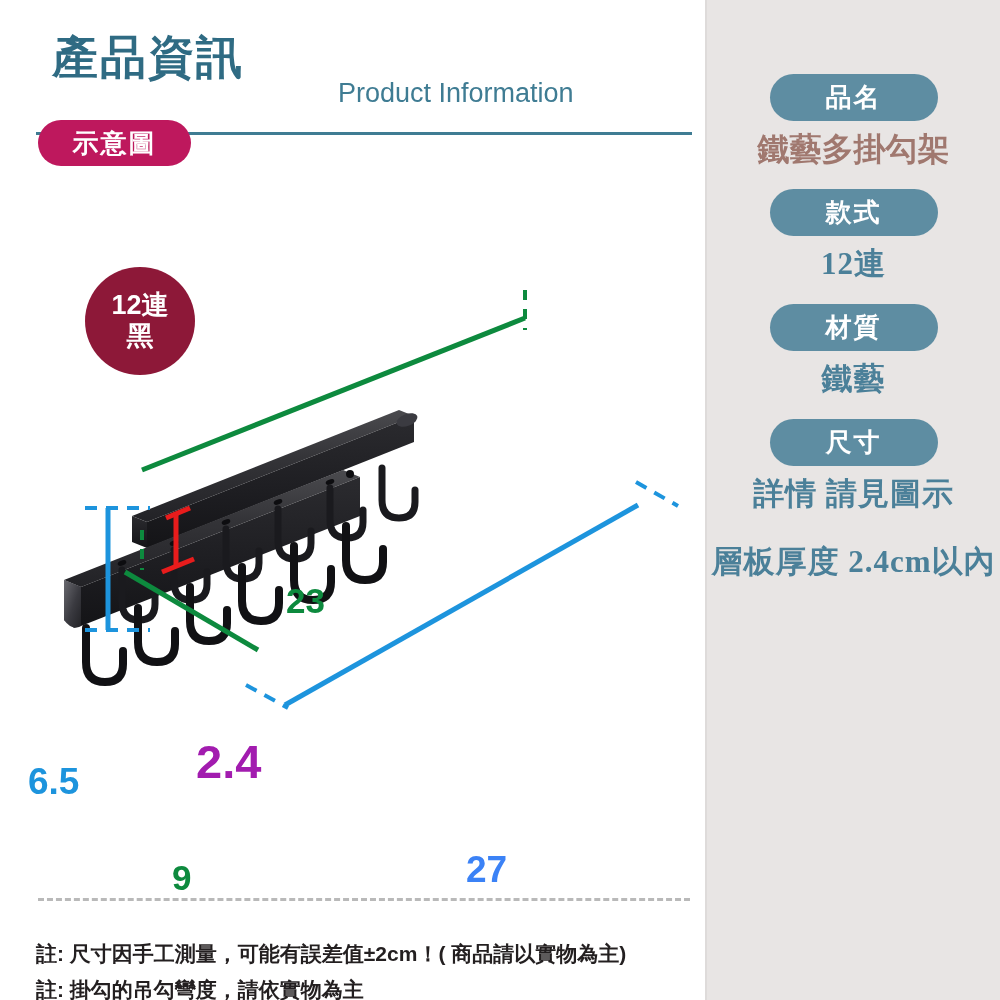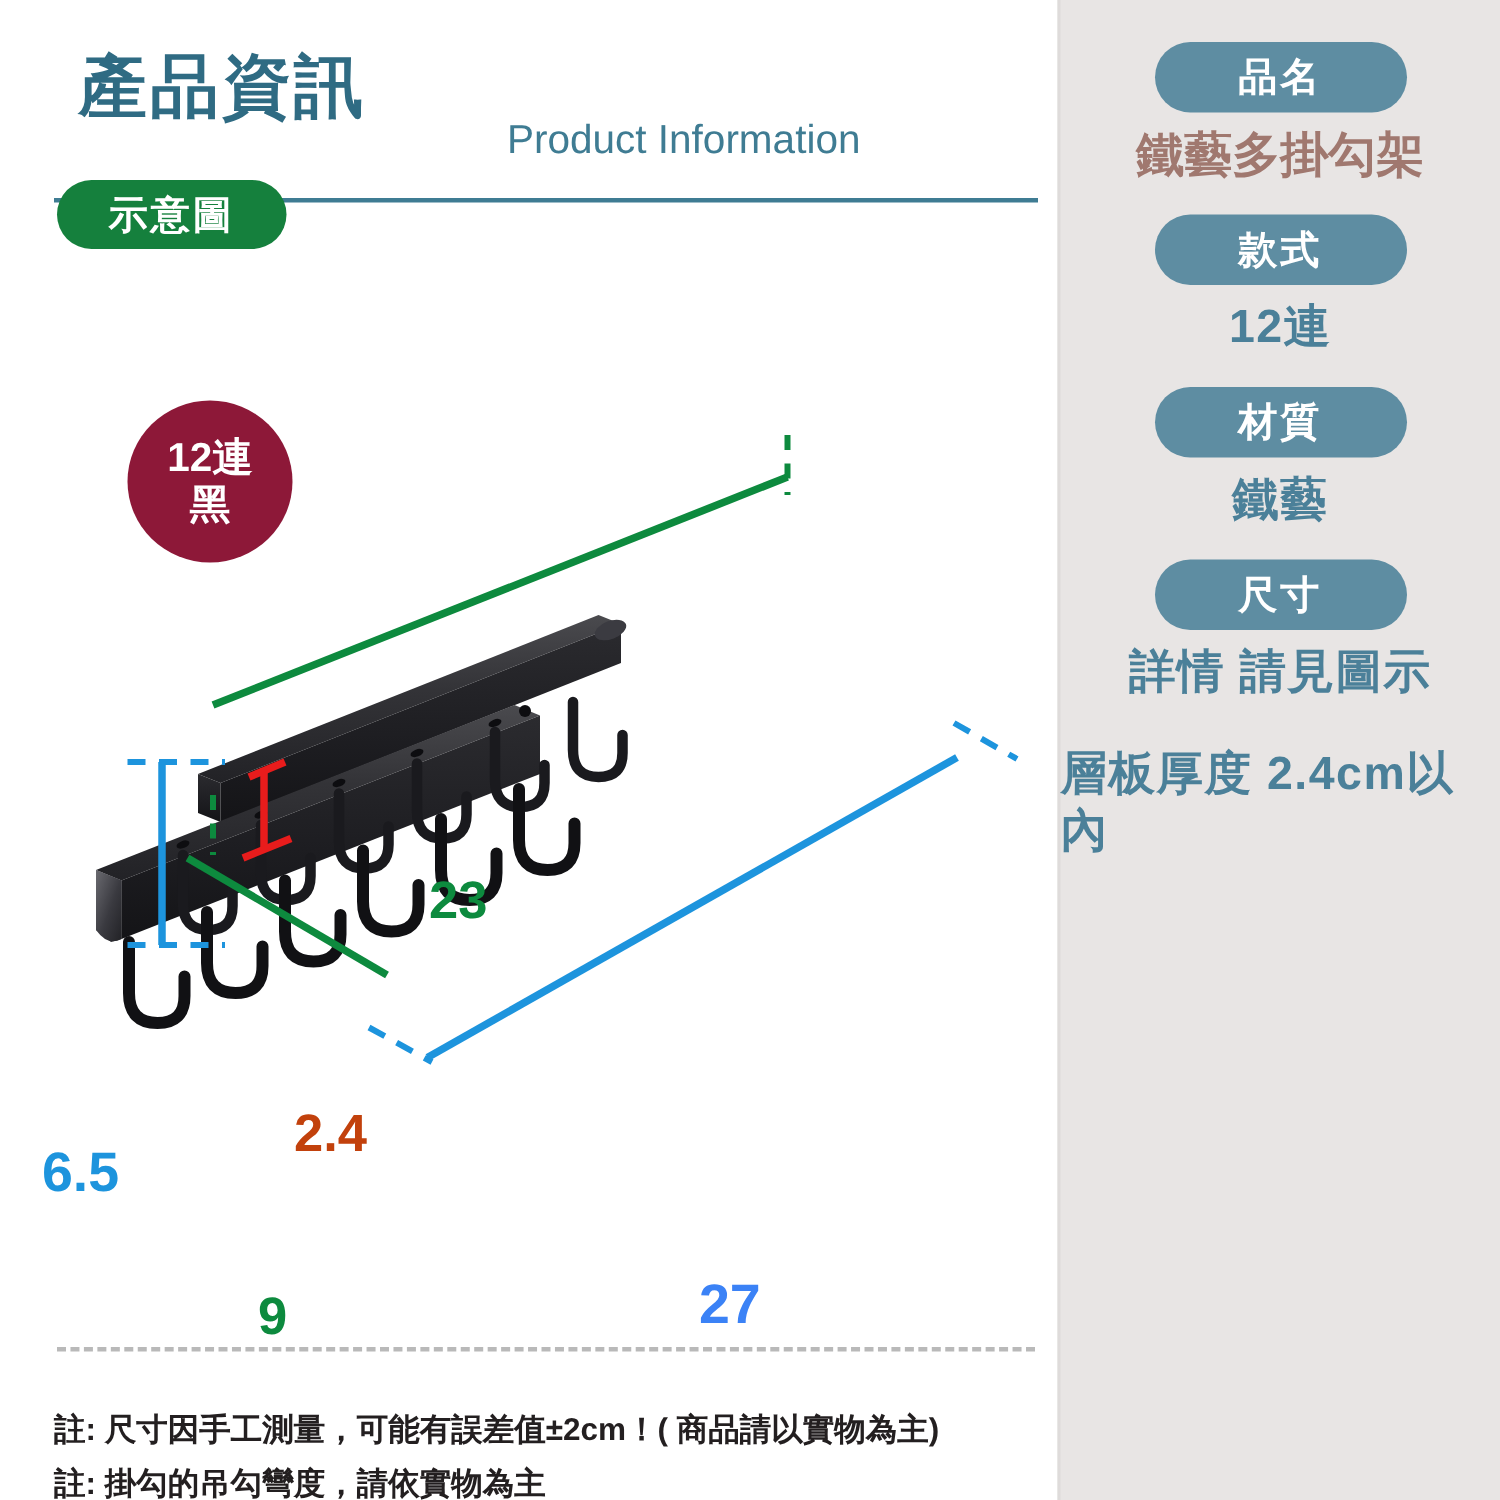--- a/index.html
+++ b/index.html
@@ -62,21 +62,21 @@
     background: #3f7c93;
   }
 
   
   #schematic-pill {
     position: absolute;
     left: 38px; top: 120px;
     width: 153px;
     height: 46px;
     border-radius: 23px;
-    background: #15803d;
+    background: #be185d;
     color: #ffffff;
     font-size: 26px;
     font-weight: bold;
     letter-spacing: 2px;
     display: flex;
     align-items: center;
     justify-content: center;
   }
 
   
@@ -108,21 +108,21 @@
 
   
   .dim-label {
     position: absolute;
     font-weight: bold;
     white-space: nowrap;
     line-height: 1;
   }
   #dim-23 { left: 286px; top: 353px; font-size: 35px; color: #0d8a3e; }
   #dim-9  { left: 172px; top: 630px; font-size: 35px; color: #0d8a3e; }
-  #dim-24 { left: 196px; top: 508px; font-size: 35px; color: #c2410c; }
+  #dim-24 { left: 196px; top: 508px; font-size: 47px; color: #a21caf; }
   #dim-65 { left: 28px;  top: 533px; font-size: 37px; color: #1d94dd; text-align: center; }
   #dim-27 { left: 466px; top: 621px; font-size: 37px; color: #3b82f6; }
 
   
   #footer-divider {
     position: absolute;
     left: 38px; top: 898px;
     width: 652px;
     height: 0;
     border-top: 3px dashed #b9b9b9;
@@ -144,21 +144,21 @@
   #spec-panel {
     position: absolute;
     left: 705px; top: 0;
     width: 295px;
     height: 1000px;
     background: #e8e5e4;
     border-left: 2px solid #dedbda;
     display: flex;
     flex-direction: column;
     align-items: center;
-    padding-top: 28px;
+    padding-top: 74px;
   }
   .spec-row {
     width: 100%;
     display: flex;
     flex-direction: column;
     align-items: center;
   }
   .spec-pill {
     min-width: 168px;
     height: 47px;
@@ -176,20 +176,21 @@
   .spec-value {
     margin-top: 9px;
     margin-bottom: 21px;
     font-size: 31px;
     font-weight: bold;
     color: #4b8099;
     text-align: left;
     line-height: 38px;
     letter-spacing: 1px;
     white-space: nowrap;
+    font-family: Liberation Serif, serif;
   }
   .spec-value.product-name {
     color: #a0786f;
     font-size: 32px;
     letter-spacing: 0px;
   }
   .spec-value.multiline { white-space: normal; }
 </style>
 </head>
 <body>

